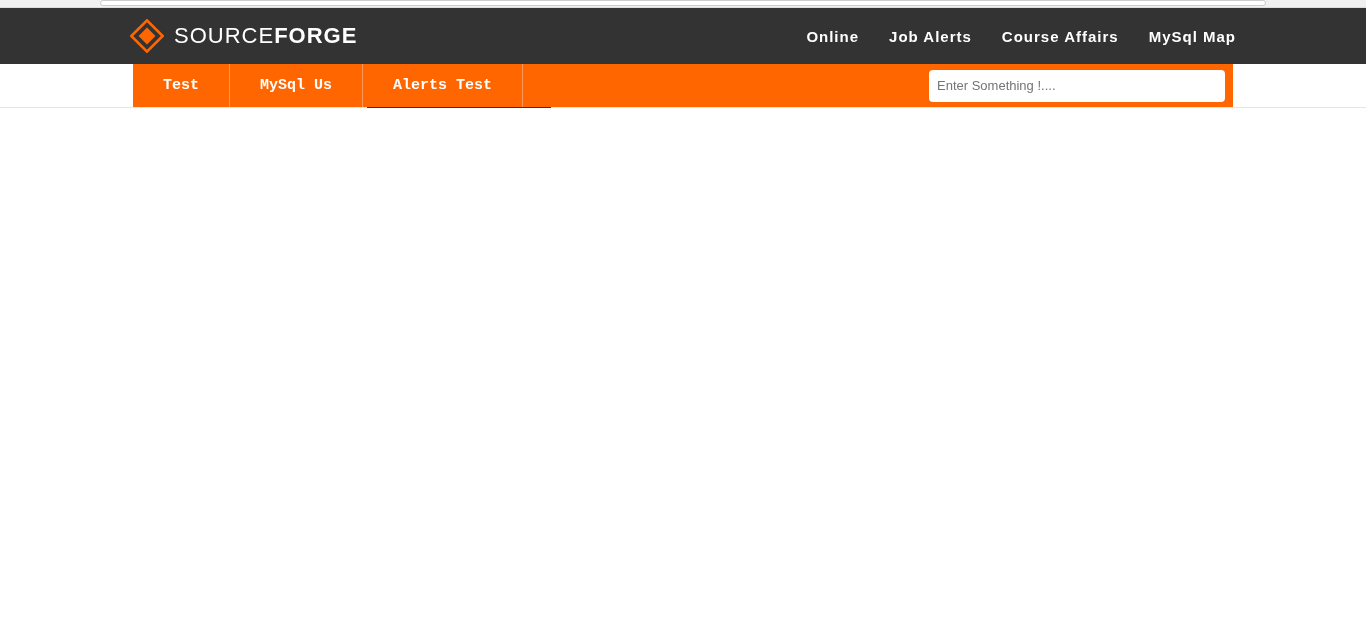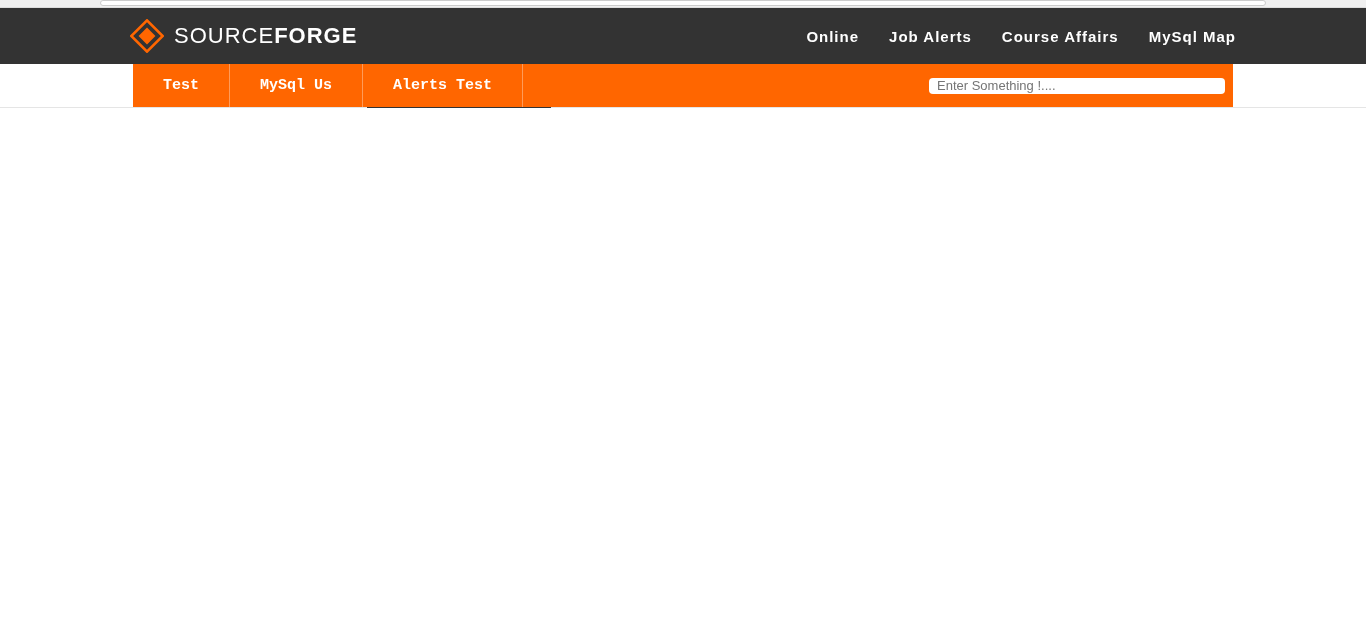--- a/index.html
+++ b/index.html
@@ -42,21 +42,21 @@
       padding: 0 30px;
       border-right: 1px solid rgba(255,255,255,0.35);
       cursor: pointer;
       white-space: nowrap;
     }
     .nav-item.active { background: #5ea9dd; }
     .spacer { flex: 1; }
     .search-wrap { display: flex; align-items: center; padding-right: 8px; }
     .search-input {
       width: 296px;
-      height: 16px;
+      height: 32px;
       border-radius: 4px;
       border: none;
       padding: 0 8px;
       font-size: 13px;
       color: #666;
       outline: none;
       font-family: Arial, sans-serif;
     }
 
     .dropdown {

